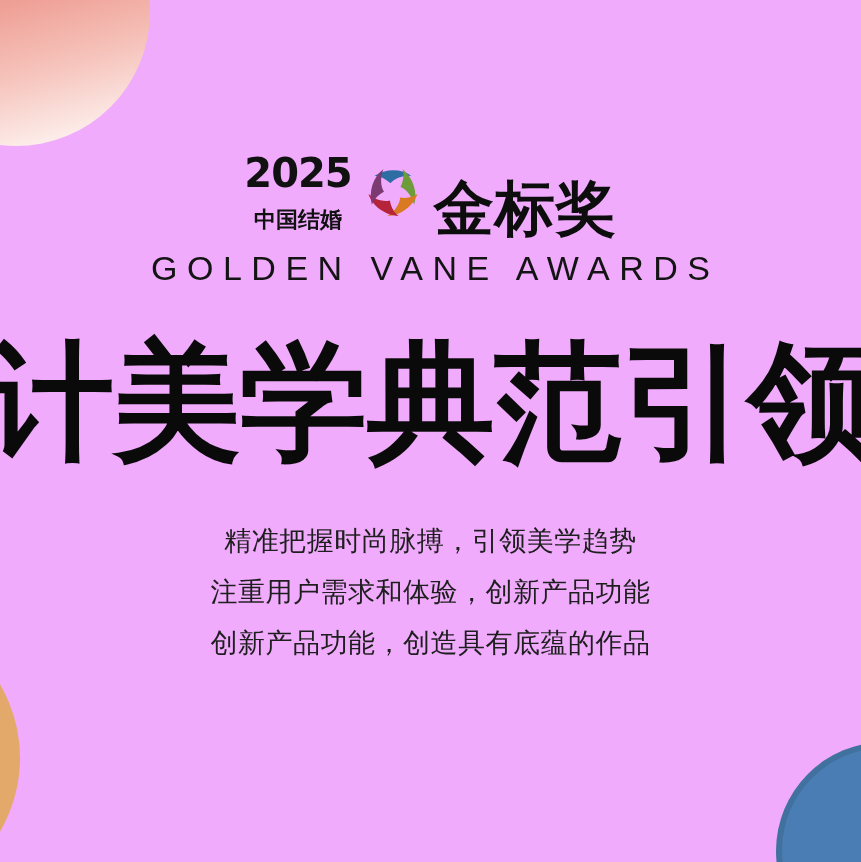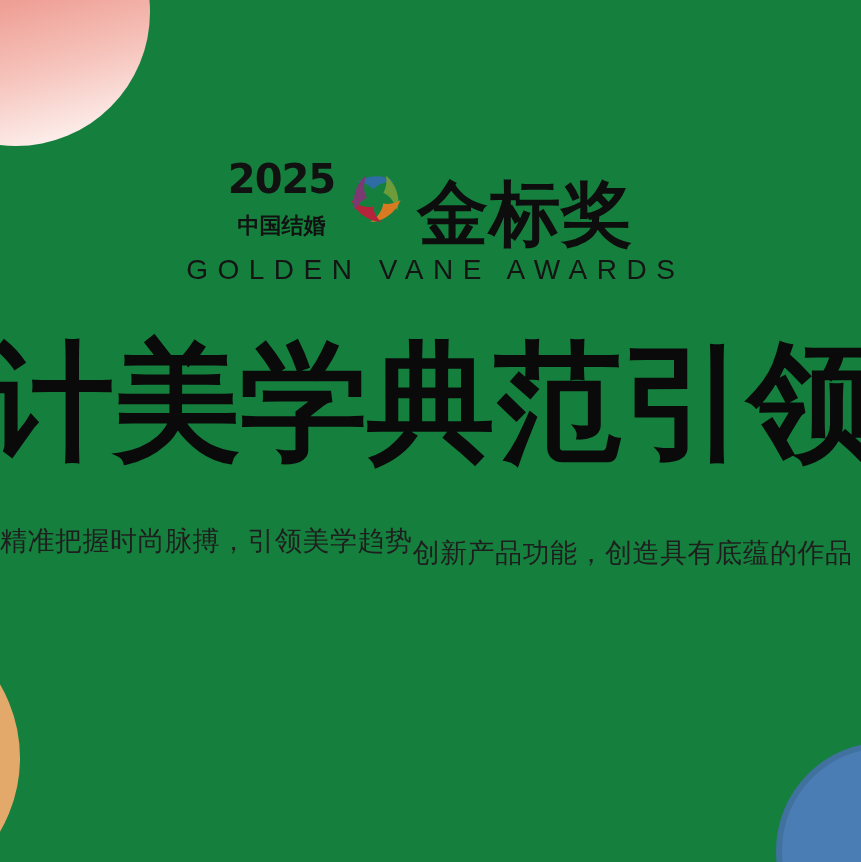--- a/index.html
+++ b/index.html
@@ -8,21 +8,21 @@
     background: #ffffff;
   }
   body {
     font-family: "Liberation Sans", "DejaVu Sans", sans-serif;
   }
 
   .poster {
     position: relative;
     width: 861px;
     height: 862px;
-    background: #15803d;
+    background: #f0abfc;
     overflow: hidden;
   }
 
   
   .deco { position: absolute; border-radius: 50%; pointer-events: none; }
 
   .deco-tl {
     left: -118px;
     top: -122px;
     width: 268px;
@@ -97,32 +97,32 @@
     margin-top: 16px;
   }
 
   .pinwheel {
     width: 62px;
     height: 62px;
     flex: none;
   }
 
   .logo-cn {
-    font-size: 71px;
+    font-size: 60px;
     font-weight: bold;
     color: #0d0d0d;
     letter-spacing: 1px;
     line-height: 1;
     font-family: "DejaVu Sans", "Liberation Sans", sans-serif;
     margin-top: 32px;
   }
 
   .logo-en {
-    margin-top: 5px;
-    font-size: 28px;
+    margin-top: 11px;
+    font-size: 34px;
     font-weight: 400;
     color: #141414;
     letter-spacing: 9.5px;
     text-indent: 9.5px;
     font-family: "Liberation Sans", sans-serif;
   }
 
   
   .headline {
     position: absolute;
@@ -142,21 +142,21 @@
     font-family: "DejaVu Sans", "Liberation Sans", sans-serif;
   }
 
   
   .body-lines {
     position: absolute;
     left: 0;
     right: 0;
     top: 528px;
     display: flex;
-    flex-direction: row;
+    flex-direction: column;
     align-items: center;
   }
   .body-line {
     font-size: 27px;
     font-weight: 400;
     color: #1e1e1e;
     letter-spacing: 0.5px;
     line-height: 1;
     margin-bottom: 24px;
     white-space: nowrap;
@@ -204,16 +204,17 @@
       <span class="logo-cn">金标奖</span>
     </div>
 
     <div class="logo-en">GOLDEN VANE AWARDS</div>
   </div>
 
   <div class="headline">设计美学典范引领奖</div>
 
   <div class="body-lines">
     <div class="body-line">精准把握时尚脉搏，引领美学趋势</div>
+    <div class="body-line">注重用户需求和体验，创新产品功能</div>
     <div class="body-line">创新产品功能，创造具有底蕴的作品</div>
   </div>
 
 </div>
 
 </body></html>

